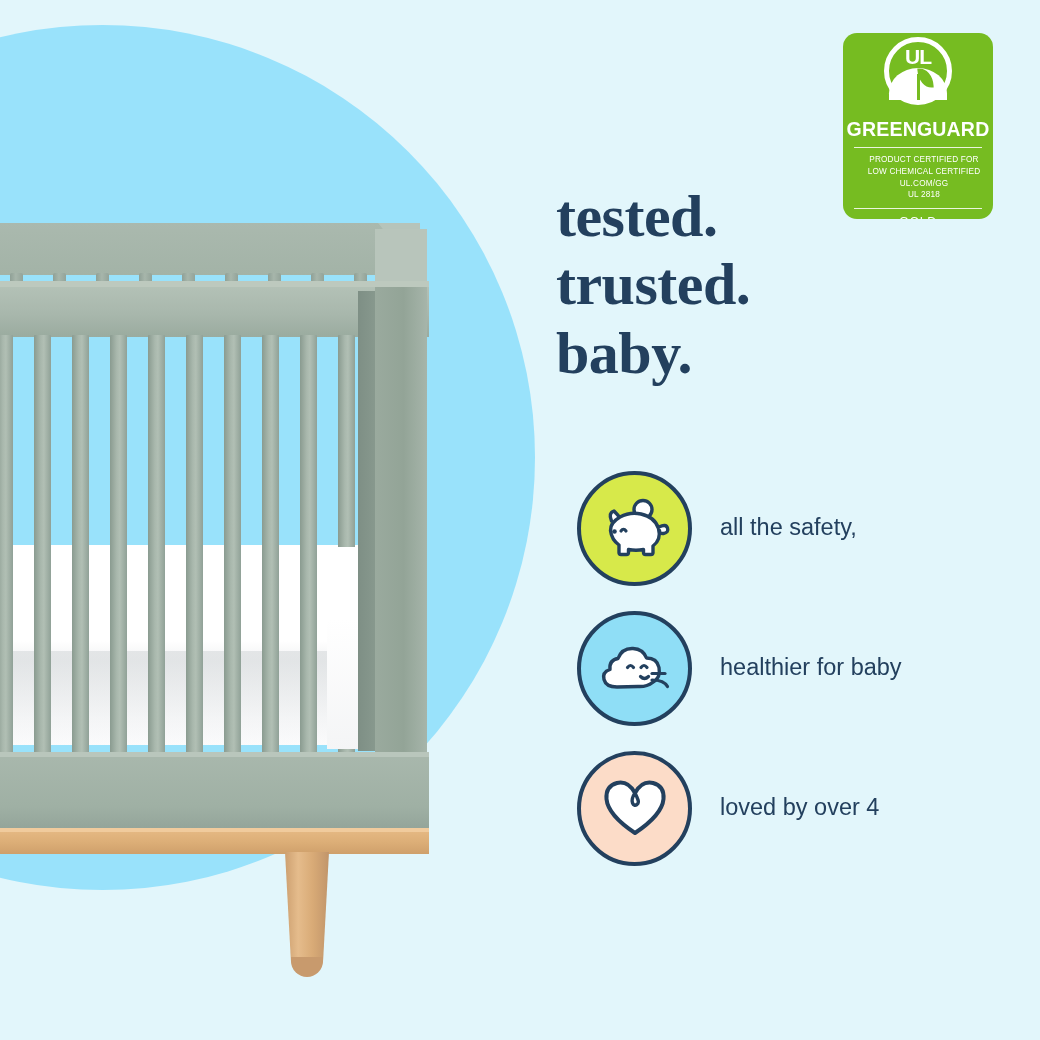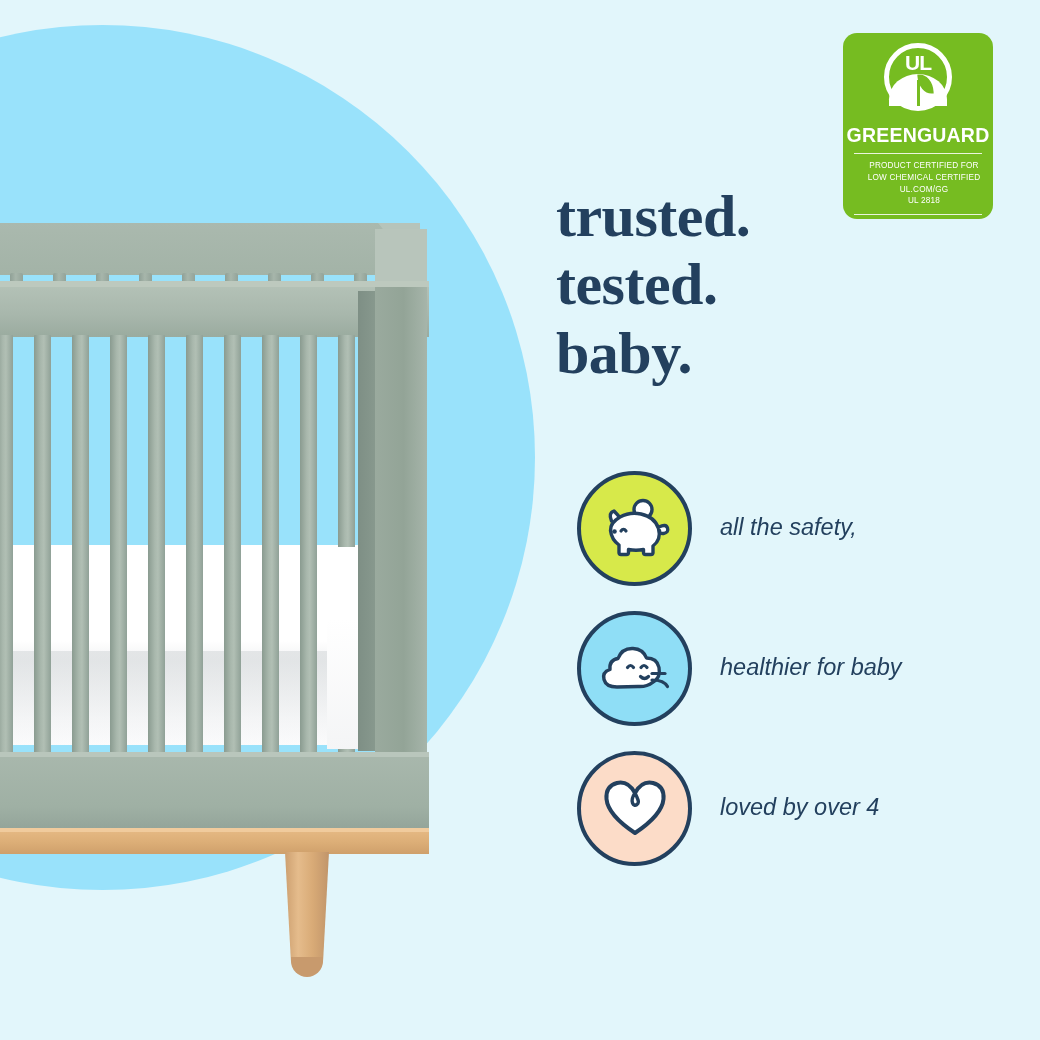--- a/index.html
+++ b/index.html
@@ -217,21 +217,21 @@
     width: 150px;
     height: 186px;
     background: #76bc21;
     border-radius: 14px;
     color: #ffffff;
     text-align: center;
     overflow: hidden;
   }
   .ul-mark {
     position: relative;
-    margin: 10px auto 2px;
+    margin: 4px auto 2px;
     width: 68px;
     height: 68px;
   }
   .ul-circle {
     position: absolute;
     inset: 0;
     border: 5px solid #ffffff;
     border-radius: 50%;
     box-sizing: border-box;
   }
@@ -319,21 +319,20 @@
     letter-spacing: -0.5px;
   }
   .headline div { white-space: nowrap; }
 
   
   .features {
     position: absolute;
     left: 577px;
     top: 458px;
     width: 430px;
-    font-style: italic;
   }
   .feature {
     display: flex;
     align-items: center;
     height: 140px;
   }
   .feature-icon {
     position: relative;
     flex: 0 0 auto;
     width: 115px;
@@ -429,22 +428,22 @@
       <div>PRODUCT CERTIFIED FOR</div>
       <div>LOW CHEMICAL CERTIFIED</div>
       <div>UL.COM/GG</div>
       <div>UL 2818</div>
     </div>
     <div class="badge-gold-rule"></div>
     <div class="badge-gold">GOLD</div>
   </div>
 
   <div class="headline">
+    <div>tested.</div>
     <div>trusted.</div>
-    <div>tested.</div>
     <div>baby.</div>
   </div>
 
   <div class="features">
 
     <div class="feature">
       <div class="feature-icon ico-piggy">
         <svg width="72" height="62" viewBox="0 0 72 62" aria-hidden="true">
           <g fill="#ffffff" stroke="#23405e" stroke-width="3.4" stroke-linecap="round" stroke-linejoin="round">
             <circle cx="44" cy="12.5" r="9"></circle>

